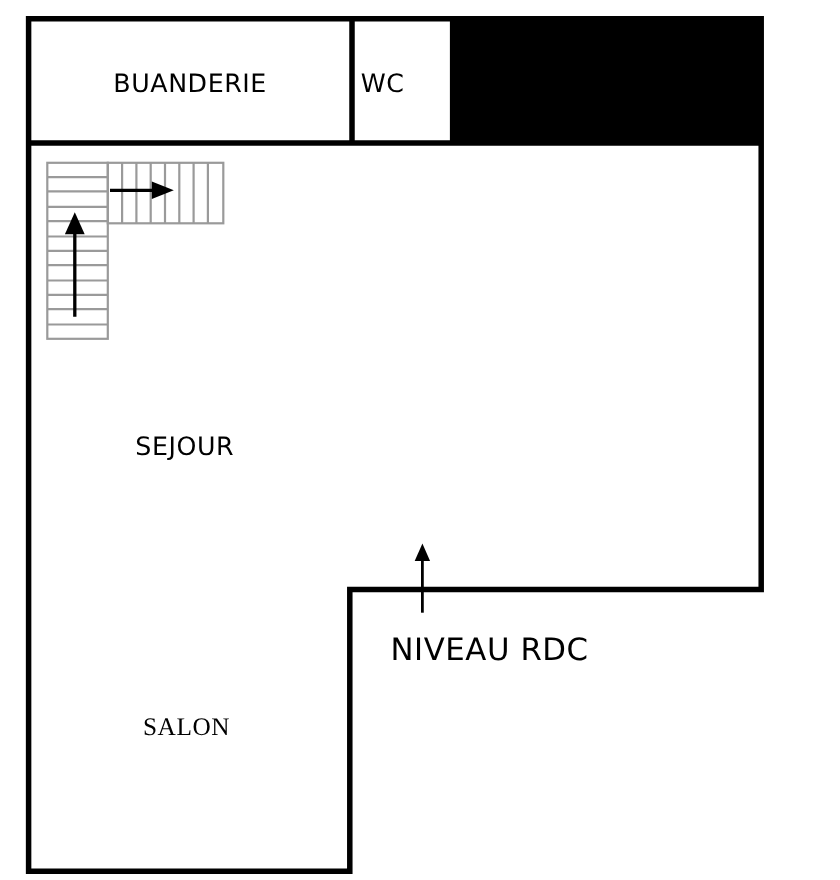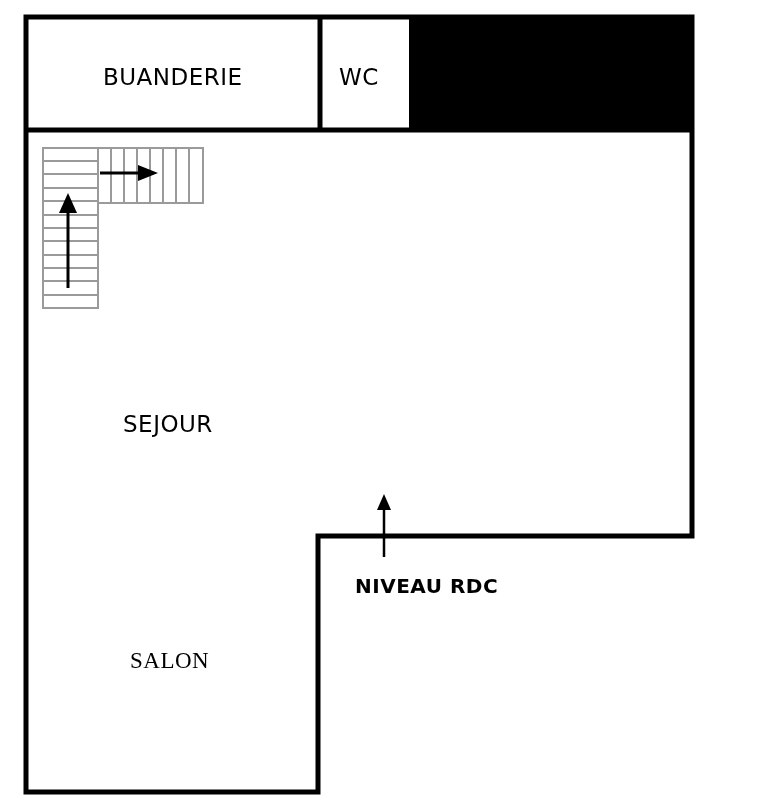--- a/index.html
+++ b/index.html
@@ -1,21 +1,21 @@
 <!DOCTYPE html>
 <html><head>
   <meta charset="utf-8">
   <style>
     html, body { margin: 0; padding: 0; background: #ffffff; }
     body { width: 764px; height: 800px; position: relative; overflow: hidden;
            font-family: "DejaVu Sans", sans-serif; color: #000; }
     .plan { position: absolute; left: 0; top: 0; width: 764px; height: 640px; margin-left: 12px; }
     .label { position: absolute; font-size: 23px; letter-spacing: 0.5px; white-space: nowrap;
              font-family: "DejaVu Sans", sans-serif; }
-    .label.bold { font-weight: bold; font-size: 20px; }
+    .label.bold { font-weight: normal; font-size: 28px; }
   </style>
 </head>
 <body>
 
 <div class="plan">
   <svg width="764" height="800" viewBox="0 0 764 800" xmlns="http://www.w3.org/2000/svg">
 
     <path d="M14 17 L680 17 L680 536 L306 536 L306 792 L14 792 Z" fill="none" stroke="#000" stroke-width="5" stroke-linejoin="miter"></path>
 
     <line x1="14" y1="130" x2="680" y2="130" stroke="#000" stroke-width="5"></line>
@@ -61,17 +61,17 @@
       </g>
     </g>
 
     <g>
       <line x1="372" y1="557" x2="372" y2="508" stroke="#000" stroke-width="2.5"></line>
       <polygon points="365,510 372,494 379,510" fill="#000"></polygon>
     </g>
   </svg>
 
   <div class="label" style="left:91px; top:64px;">BUANDERIE</div>
-  <div class="label" style="left:327px; top:64px;">WC</div>
-  <div class="label" style="left:111px; top:411px;text-align:center;">SEJOUR</div>
+  <div class="label" style="left:316px; top:64px;">WC</div>
+  <div class="label" style="left:111px; top:394px;text-align:center;">SEJOUR</div>
   <div class="label" style="left:118px; top:648px;font-family:Liberation Serif, serif;">SALON</div>
   <div class="label bold" style="left:343px; top:574px;">NIVEAU RDC</div>
 </div>
 
 </body></html>

